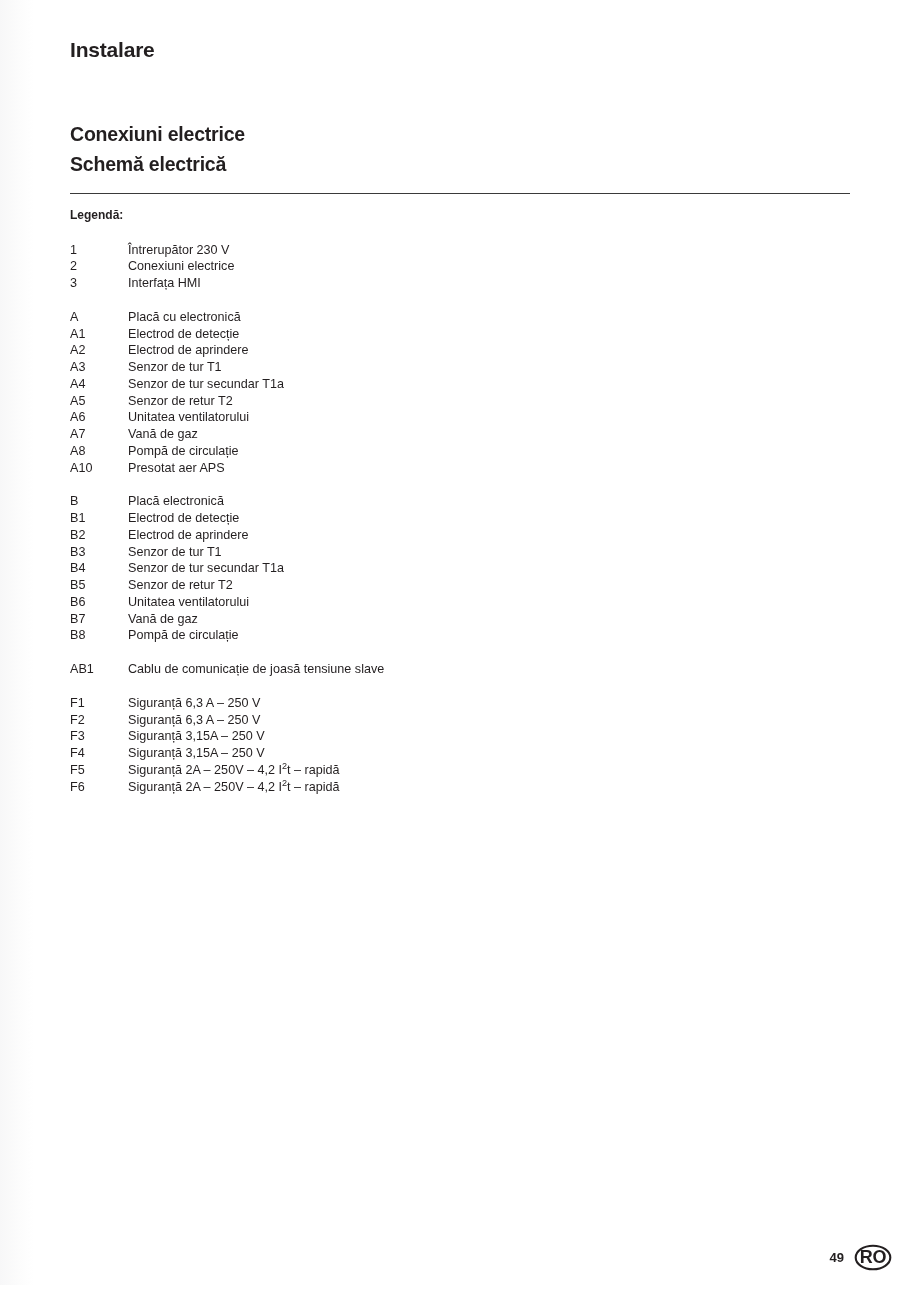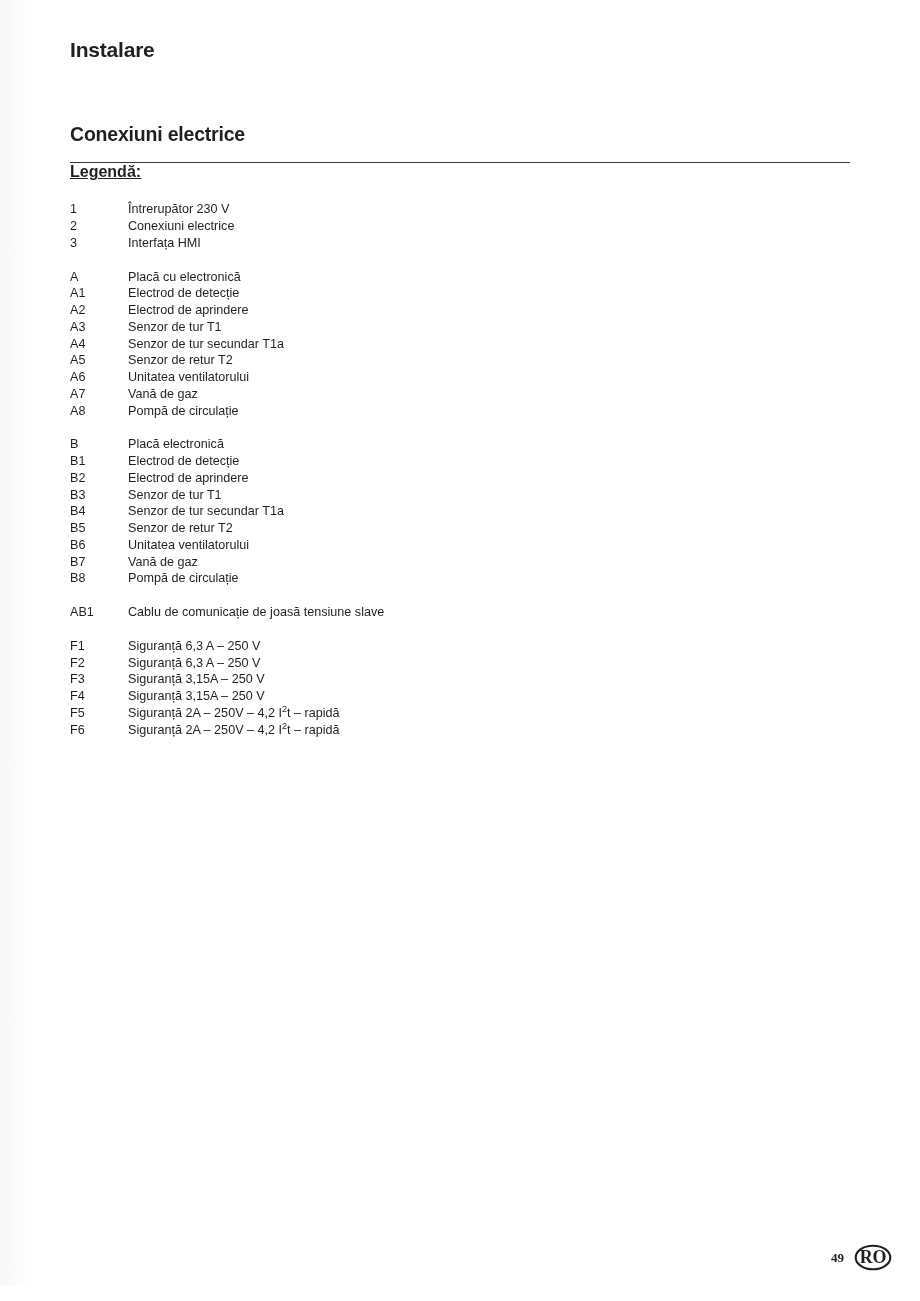--- a/index.html
+++ b/index.html
@@ -60,25 +60,24 @@
   }
 
   .rule {
     width: 780px;
     height: 0;
     border-top: 1.6px solid #3a3a3a;
     margin-top: 13px;
   }
 
   .legend-heading {
-    font-size: 16px;
-    font-weight: bold;
-    margin-top: 0;
-    color: #231f20;
-    text-decoration: underline;
+    font-size: 12px;
+    font-weight: bold;
+    margin-top: 14px;
+    color: #231f20;
   }
 
   .legend-groups {
     margin-top: 20px;
   }
   .legend-group {
     margin-bottom: 17px;
   }
   .legend-group:last-child {
     margin-bottom: 8px;
@@ -105,21 +104,20 @@
   }
 
   
   .footer {
     position: absolute;
     right: 28px;
     bottom: 14px;
     display: flex;
     align-items: center;
     gap: 10px;
-    font-family: Liberation Serif, serif;
   }
   .page-number {
     font-size: 13px;
     font-weight: bold;
     color: #231f20;
   }
   .lang-badge {
     position: relative;
     width: 38px;
     height: 27px;
@@ -146,20 +144,21 @@
 <div class="page">
 
   <div class="page-edge-shade"></div>
 
   <div class="content">
 
     <h1 class="chapter-title">Instalare</h1>
 
     <div class="section-block">
       <div class="section-title">Conexiuni electrice</div>
+      <div class="section-title">Schemă electrică</div>
       <div class="rule"></div>
     </div>
 
     <div class="legend-heading">Legendă:</div>
 
     <div class="legend-groups" id="legend-groups">
         <div class="legend-group">
           <div class="legend-row">
             <span class="legend-key">1</span>
             <span class="legend-desc">Întrerupător 230 V</span>
@@ -202,20 +201,24 @@
             <span class="legend-key">A6</span>
             <span class="legend-desc">Unitatea ventilatorului</span>
           </div>
           <div class="legend-row">
             <span class="legend-key">A7</span>
             <span class="legend-desc">Vană de gaz</span>
           </div>
           <div class="legend-row">
             <span class="legend-key">A8</span>
             <span class="legend-desc">Pompă de circulație</span>
+          </div>
+          <div class="legend-row">
+            <span class="legend-key">A10</span>
+            <span class="legend-desc">Presotat aer APS</span>
           </div>
         </div>
         <div class="legend-group">
           <div class="legend-row">
             <span class="legend-key">B</span>
             <span class="legend-desc">Placă electronică</span>
           </div>
           <div class="legend-row">
             <span class="legend-key">B1</span>
             <span class="legend-desc">Electrod de detecție</span>

